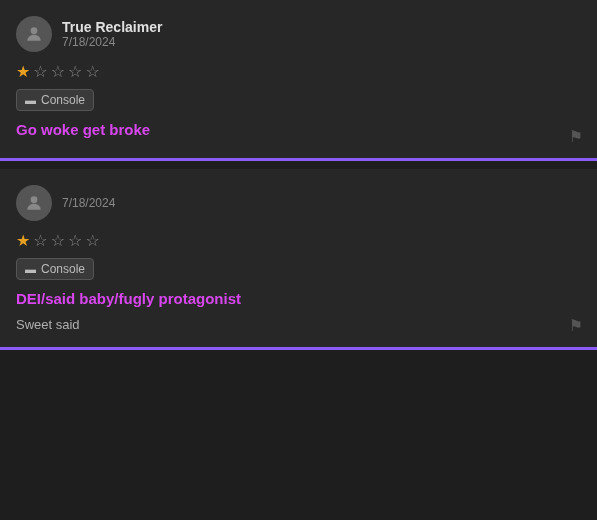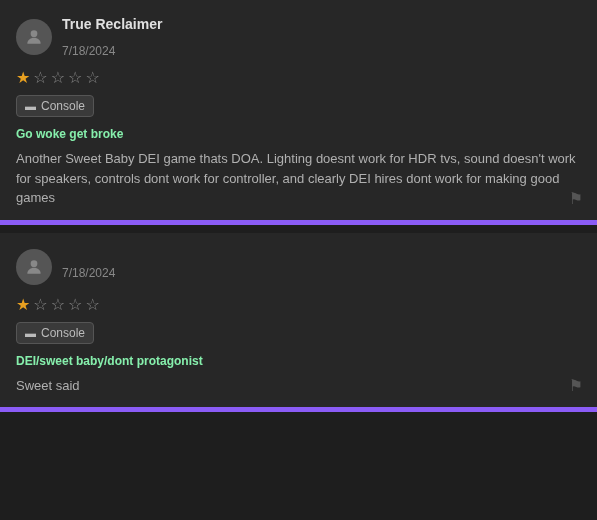--- a/index.html
+++ b/index.html
@@ -6,21 +6,21 @@
     body {
       background-color: #1e1e1e;
       color: #c8c8c8;
       font-family: Arial, sans-serif;
       font-size: 14px;
       width: 597px;
       min-height: 520px;
     }
     .review-card {
       background-color: #272727;
-      border-bottom: 5px solid #8b5cf6;
+      border-bottom: 3px solid #8b5cf6;
       padding: 16px 16px 12px 16px;
       position: relative;
       margin-bottom: 8px;
     }
     .reviewer-header {
       display: flex;
       align-items: center;
       margin-bottom: 10px;
     }
     .avatar {
@@ -44,21 +44,21 @@
       flex-direction: column;
     }
     .reviewer-name {
       color: #e0e0e0;
       font-weight: bold;
       font-size: 14px;
     }
     .review-date {
       color: #888;
       font-size: 12px;
-      margin-top: 12px;
+      margin-top: 0;
     }
     .stars {
       display: flex;
       gap: 3px;
       margin-bottom: 8px;
     }
     .star {
       font-size: 16px;
       color: #888;
     }
@@ -74,23 +74,23 @@
       padding: 3px 8px;
       font-size: 12px;
       color: #bbb;
       margin-bottom: 10px;
       gap: 5px;
     }
     .platform-icon {
       font-size: 11px;
     }
     .review-title {
-      color: #86efac;
+      color: #d946ef;
       font-weight: bold;
-      font-size: 12px;
+      font-size: 15px;
       margin-bottom: 8px;
     }
     .review-body {
       color: #b0b0b0;
       font-size: 13px;
       line-height: 1.5;
     }
     .flag-icon {
       position: absolute;
       bottom: 12px;
@@ -117,34 +117,34 @@
         </div>
       </div><div class="stars">
         <span class="star filled">★</span>
         <span class="star">☆</span>
         <span class="star">☆</span>
         <span class="star">☆</span>
         <span class="star">☆</span>
       </div><div class="platform-badge">
         <span class="platform-icon">▬</span>
     <span>Console</span>
-      </div><div class="review-title">Go woke get broke</div><div class="review-body">Another Sweet Baby DEI game thats DOA. Lighting doesnt work for HDR tvs, sound doesn't work for speakers, controls dont work for controller, and clearly DEI hires dont work for making good games</div><div class="flag-icon">⚑</div></div>
+      </div><div class="review-title">Go woke get broke</div><div class="flag-icon">⚑</div></div>
     <div class="review-card"><div class="reviewer-header">
         <div class="avatar">
           <svg class="avatar-icon" viewBox="0 0 24 24" xmlns="http://www.w3.org/2000/svg">
     <circle cx="12" cy="8" r="4" fill="#888"></circle>
     <path d="M4 20c0-4 3.6-7 8-7s8 3 8 7" fill="#888"></path>
   </svg>
         </div>
         <div class="reviewer-info">
           <span class="review-date">7/18/2024</span>
         </div>
       </div><div class="stars">
         <span class="star filled">★</span>
         <span class="star">☆</span>
         <span class="star">☆</span>
         <span class="star">☆</span>
         <span class="star">☆</span>
       </div><div class="platform-badge">
         <span class="platform-icon">▬</span>
     <span>Console</span>
-      </div><div class="review-title">DEI/sweet baby/dont protagonist</div><div class="review-body">Sweet said</div><div class="flag-icon">⚑</div></div>
+      </div><div class="review-title">DEI/said baby/fugly protagonist</div><div class="review-body">Sweet said</div><div class="flag-icon">⚑</div></div>
   </div>
 
 </body></html>

